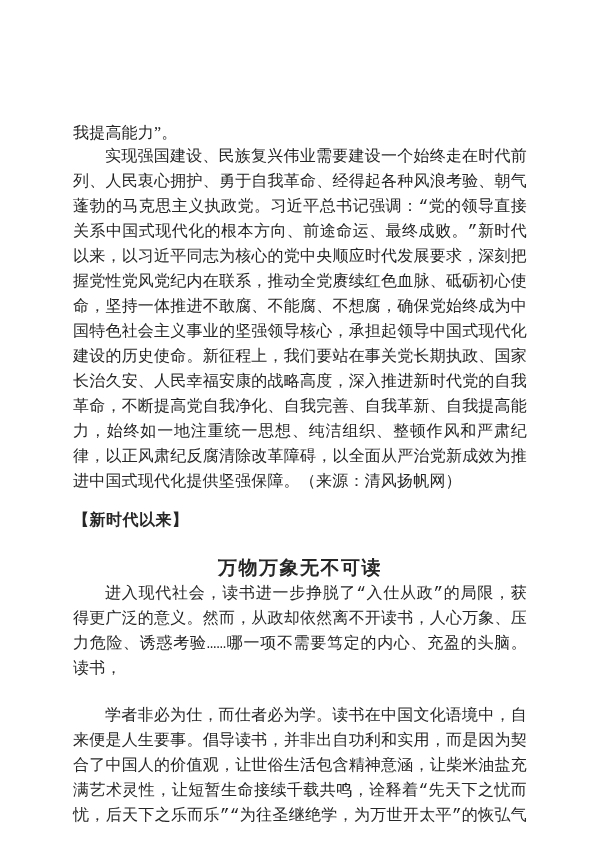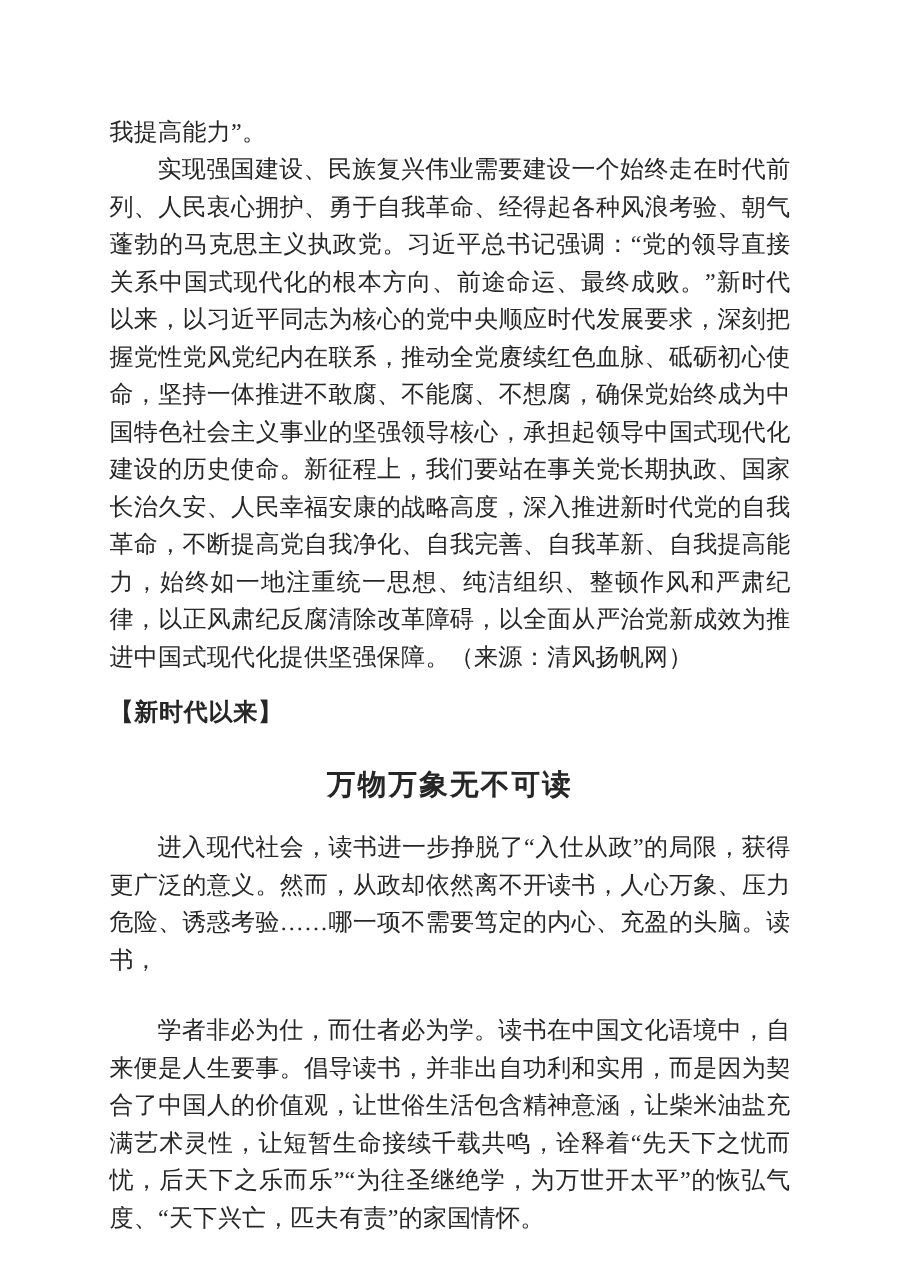--- a/index.html
+++ b/index.html
@@ -6,45 +6,46 @@
     margin: 0;
     padding: 0;
     background: #ffffff;
   }
   .page {
     position: relative;
     width: 600px;
     height: 827px;
     box-sizing: border-box;
     background: #ffffff;
-    padding: 76px 73px 0 73px;
+    padding: 120px 73px 0 73px;
     font-family: "Liberation Serif", "DejaVu Serif", serif;
     color: #262626;
     overflow: hidden;
   }
   .body-text {
     margin: 0;
     font-size: 16px;
     line-height: 25px;
     letter-spacing: 0.2px;
     text-align: justify;
     text-justify: inter-character;
   }
   .indent {
     text-indent: 2em;
+    font-family: Liberation Mono, monospace;
   }
   .section-label {
     margin: 12px 0 0 0;
     font-size: 16px;
     line-height: 25px;
     font-weight: bold;
     letter-spacing: 0.5px;
   }
   .essay-title {
-    margin: 22px 0 15px 0;
+    margin: 22px 0 0 0;
     font-size: 19px;
     line-height: 28px;
     font-weight: bold;
     text-align: center;
     letter-spacing: 1.5px;
   }
   .after-title {
     margin-top: 22px;
   }
   .page-number {

